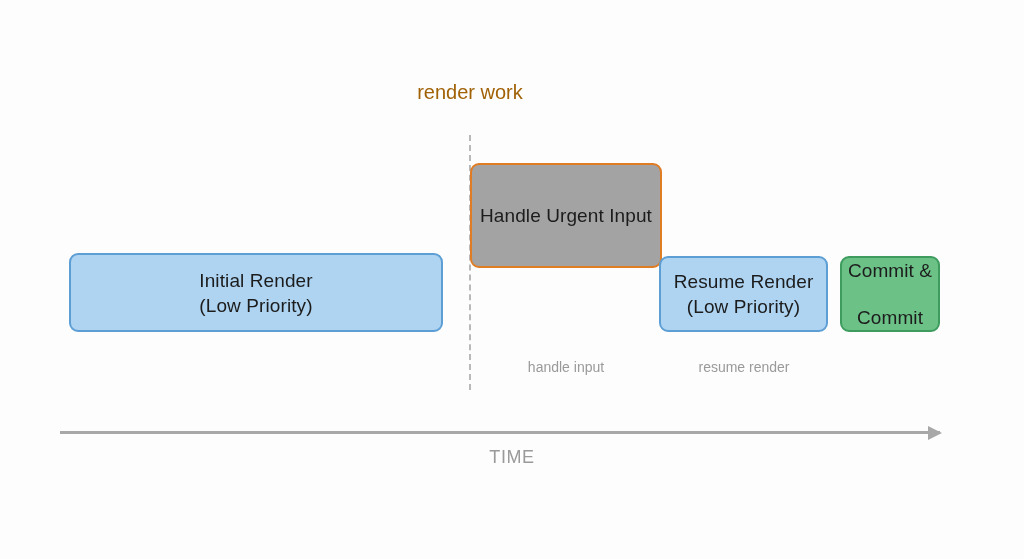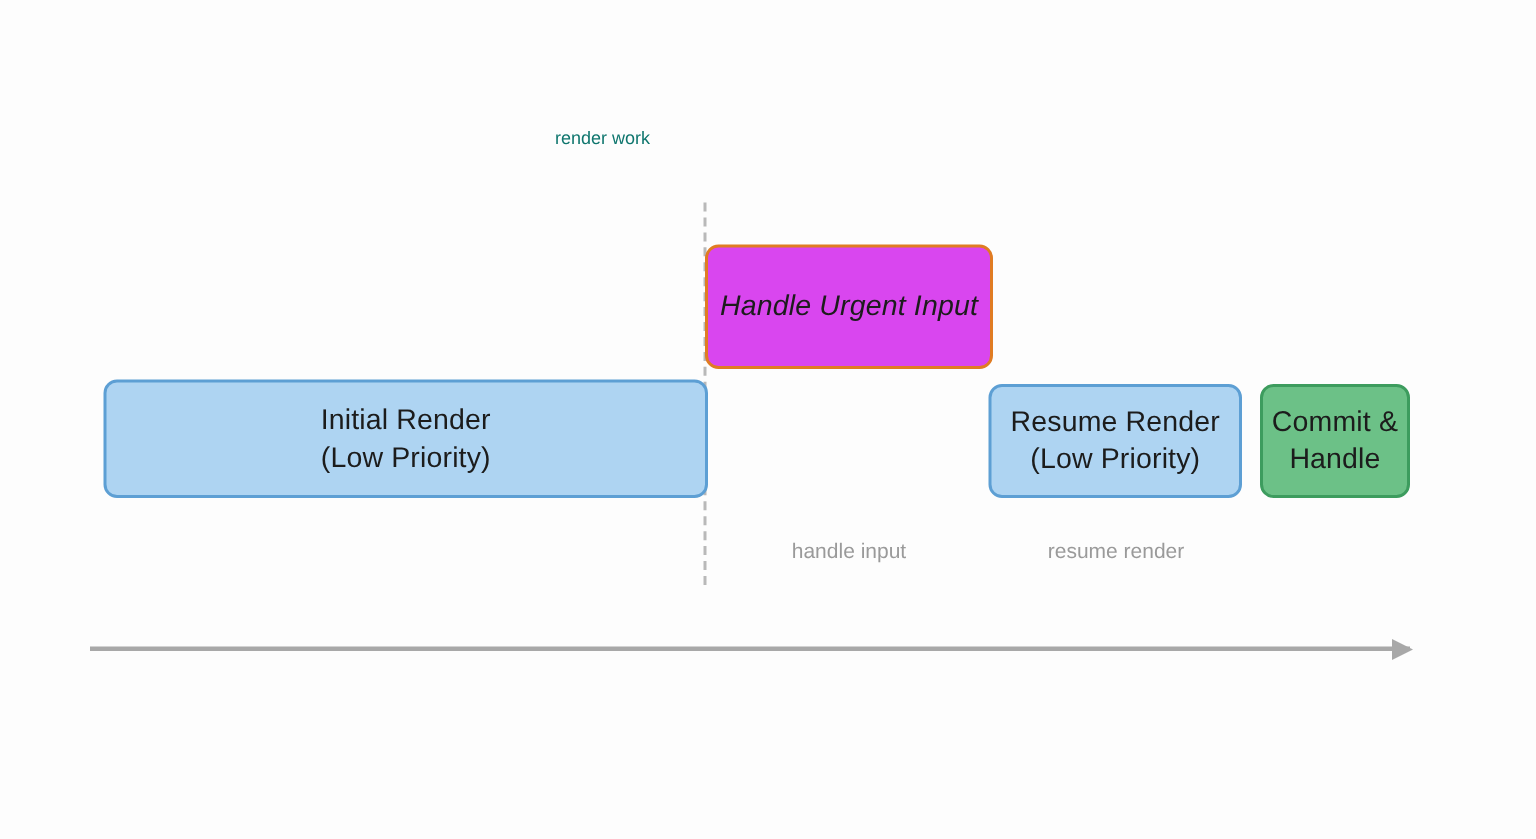--- a/index.html
+++ b/index.html
@@ -33,67 +33,68 @@
     color: #1c1c1c;
     font-size: 19px;
     line-height: 25px;
     letter-spacing: 0.1px;
   }
   .block .l2 { display: block; }
 
   .block-initial-render {
     left: 69px;
     top: 253px;
-    width: 403px;
+    width: 374px;
     height: 79px;
     background: #aed4f2;
     border: 2px solid #5d9fd4;
   }
   .block-urgent-input {
     left: 470px;
     top: 163px;
     width: 192px;
-    height: 83px;
-    background: #d946ef;
+    height: 105px;
+    background: #a3a3a3;
     border: 2px solid #e07c23;
-    font-style: italic;
   }
   .block-resume-render {
     left: 659px;
     top: 256px;
     width: 169px;
     height: 76px;
     background: #aed4f2;
     border: 2px solid #5d9fd4;
   }
   .block-commit-display {
     left: 840px;
     top: 256px;
     width: 100px;
     height: 76px;
     background: #6cc187;
     border: 2px solid #3d9c5e;
+    justify-content: space-between;
   }
 
   
   .pause-line {
     position: absolute;
     left: 469px;
     top: 135px;
     width: 0;
     height: 255px;
     border-left: 2px dashed #b9b9b9;
   }
   .pause-label {
     position: absolute;
     left: 370px;
     top: 80px;
     width: 200px;
-    color: #0f766e;
-    font-size: 12px;
+    text-align: center;
+    color: #a16207;
+    font-size: 20px;
     line-height: 24px;
   }
   .pause-label .l2 { display: block; }
 
   
   .caption {
     position: absolute;
     color: #9a9a9a;
     font-size: 14px;
     text-align: center;
@@ -166,24 +167,25 @@
     <span class="l2">(Low Priority)</span>
   </div>
 
   <div class="block block-resume-render">
     <span>Resume Render</span>
     <span class="l2">(Low Priority)</span>
   </div>
 
   <div class="block block-commit-display">
     <span>Commit &amp;</span>
-    <span class="l2">Handle</span>
+    <span class="l2">Commit</span>
   </div>
 
   <div class="caption caption-handle-input">handle input</div>
   <div class="caption caption-resume-render">resume render</div>
 
   <div class="axis">
     <div class="axis-line"></div>
     <div class="axis-arrow"></div>
   </div>
+  <div class="axis-label">TIME</div>
 
 </div>
 
 </body></html>

